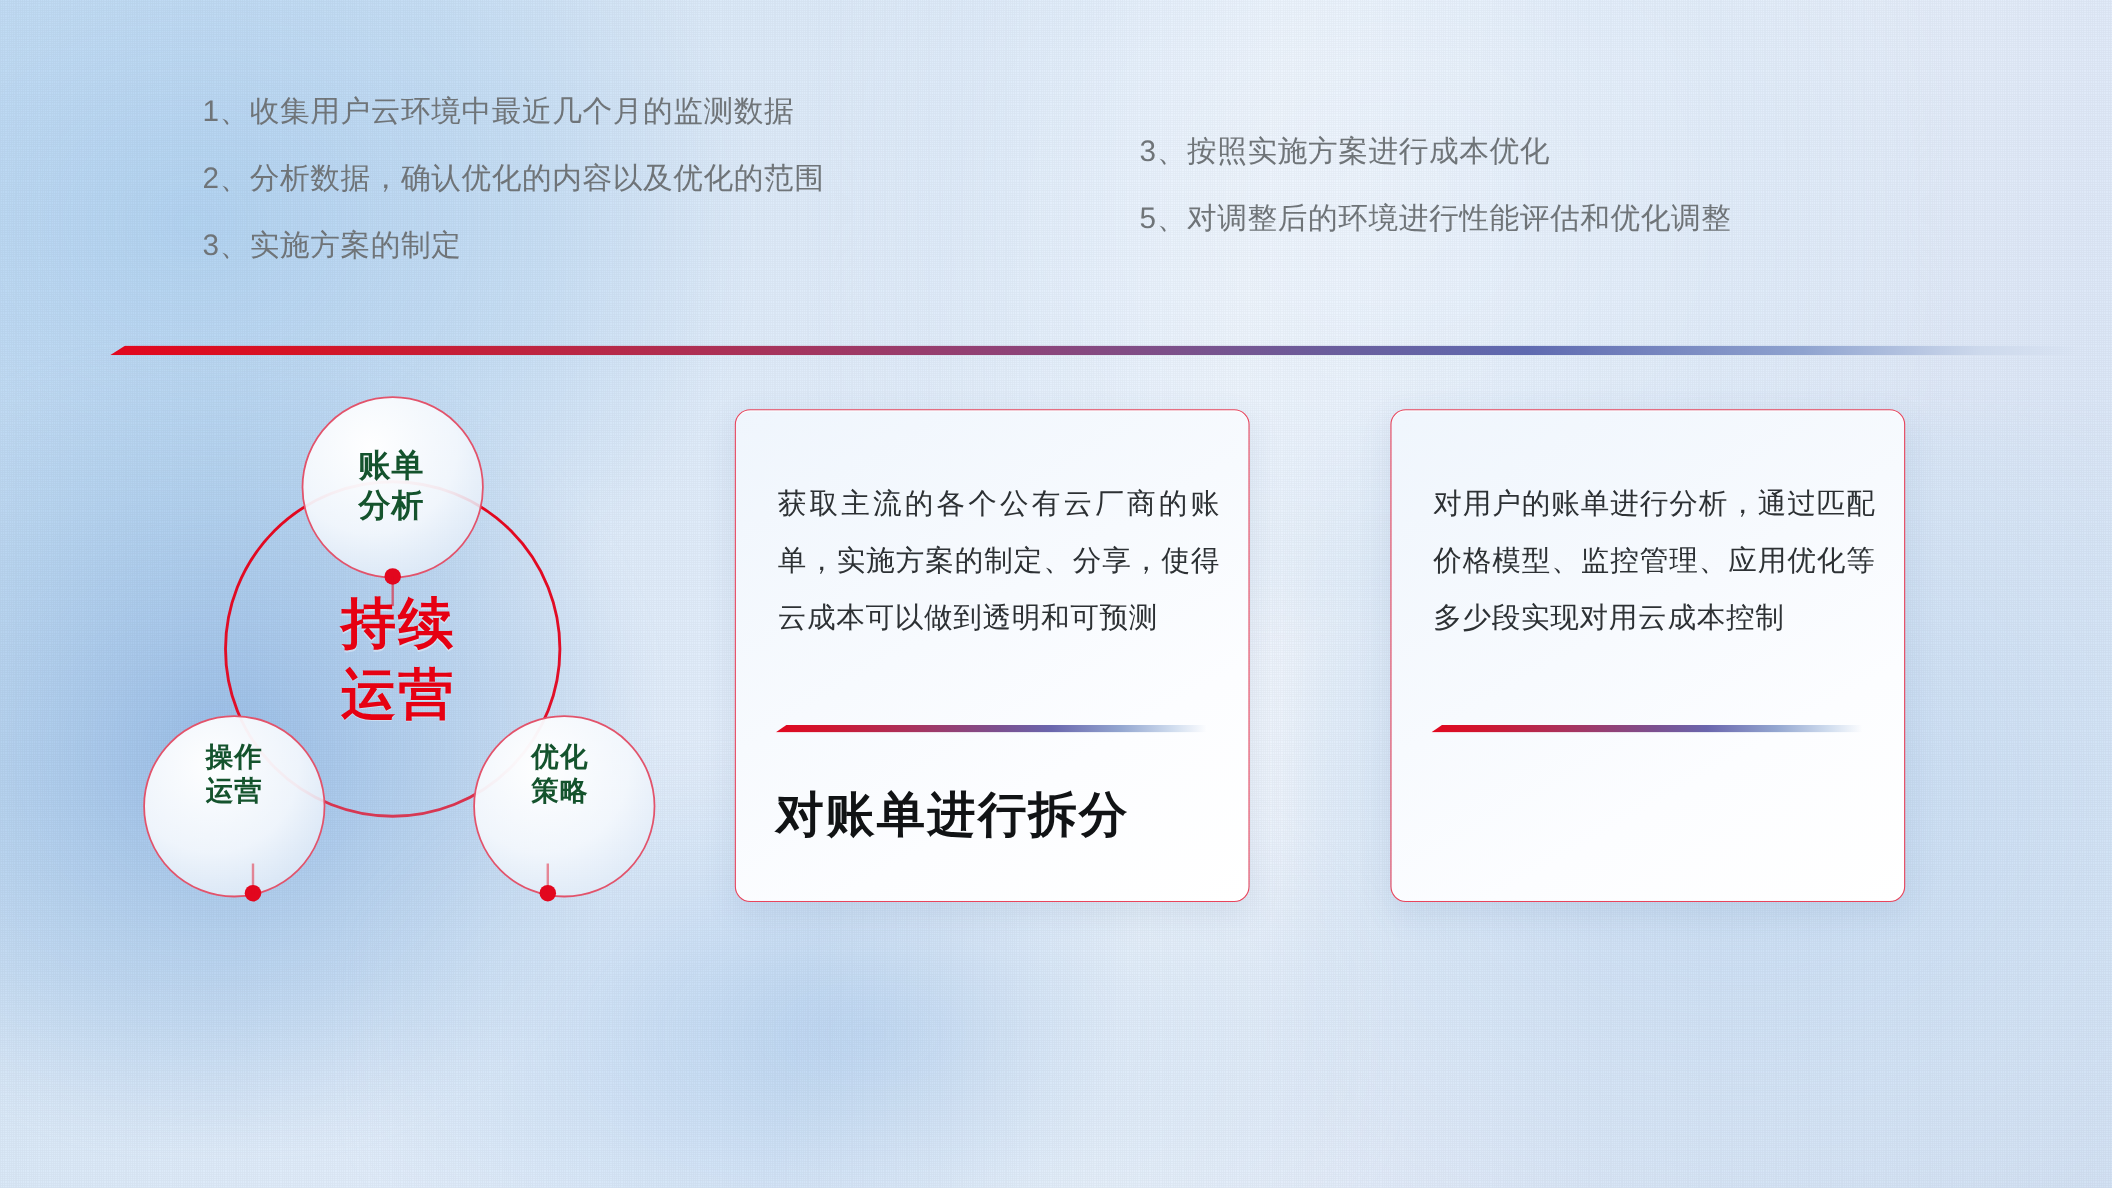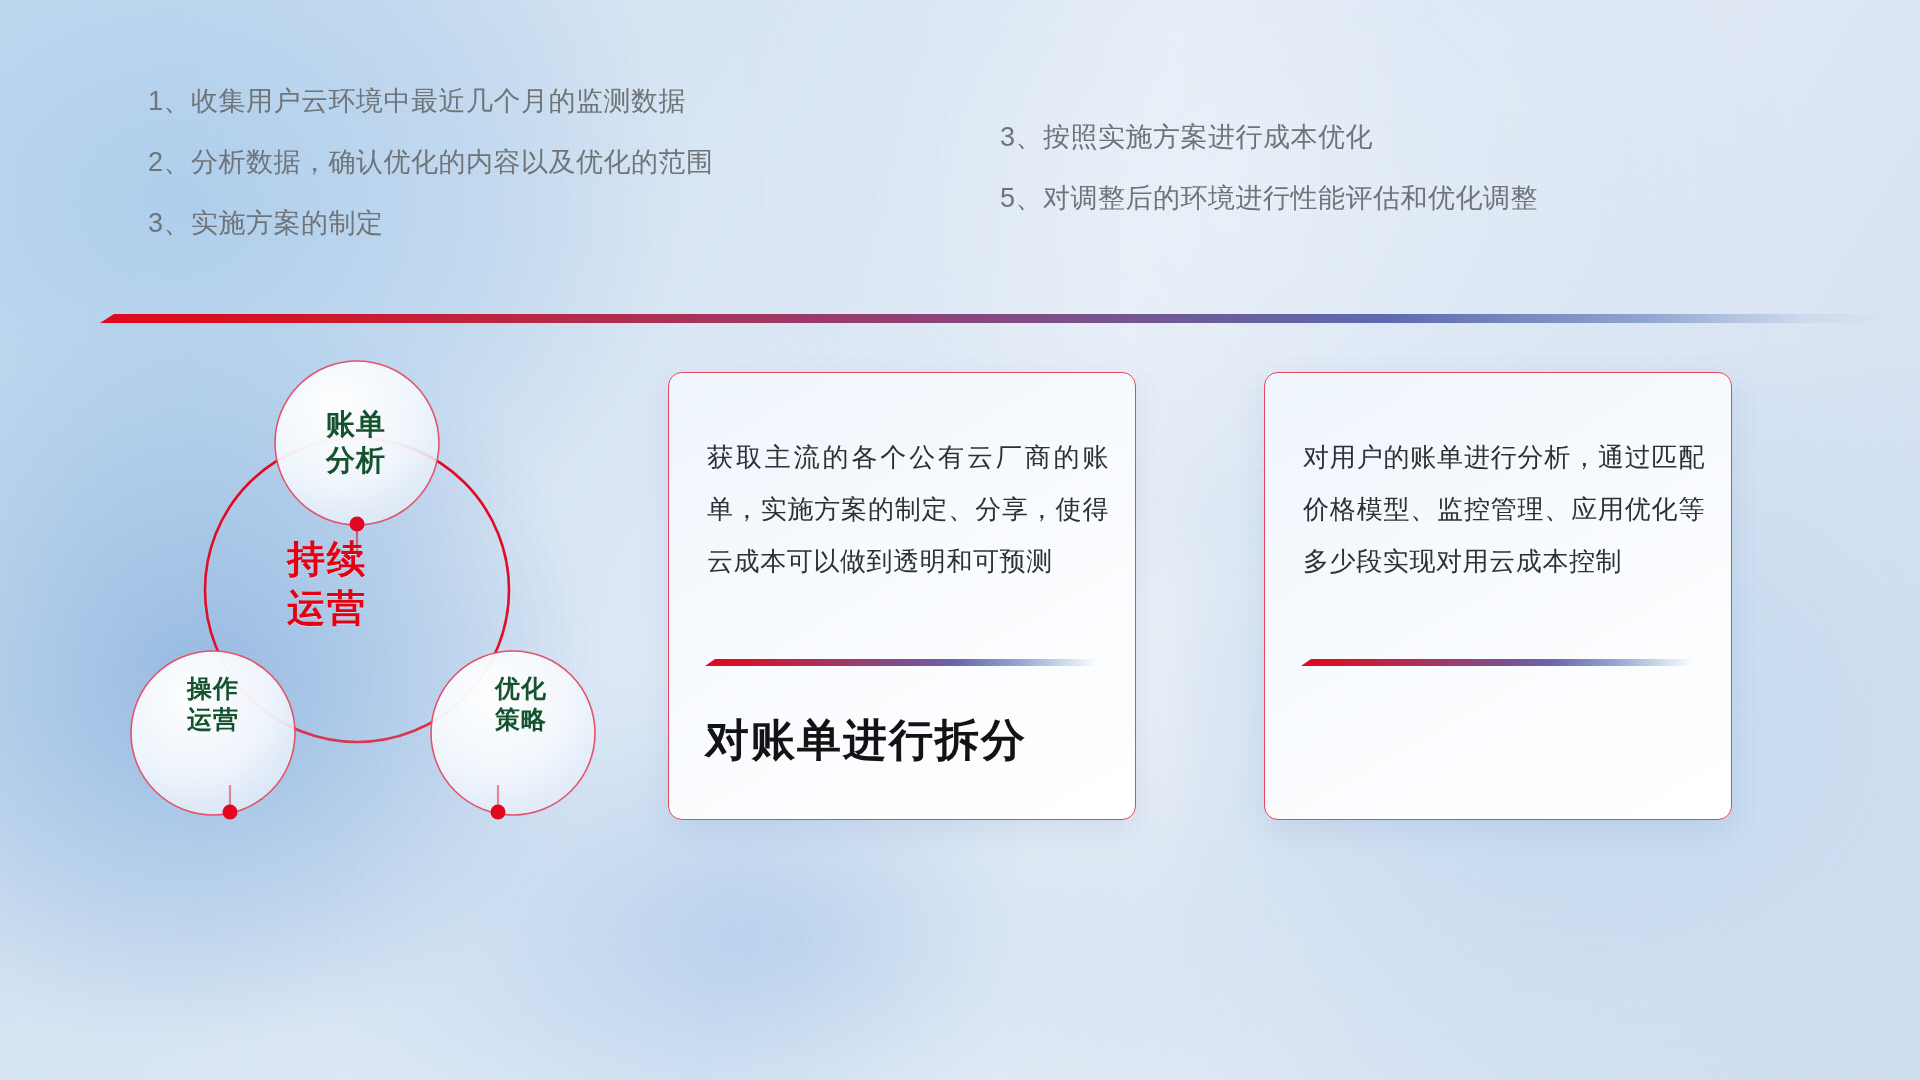--- a/index.html
+++ b/index.html
@@ -62,20 +62,21 @@
   #stepColLeft  { left:148px; top:0; }
   #stepColRight { left:1000px; top:36px; }
   .stepLine {
     font-size:27px;
     color:#6f7478;
     letter-spacing:.5px;
     line-height:1;
     margin-bottom:34px;
     white-space:nowrap;
     font-family:"Liberation Sans","DejaVu Sans",sans-serif;
+    margin-left:36px;
   }
 
   
   #topDivider {
     position:absolute; left:100px; top:314px; width:1790px; height:9px;
     background:linear-gradient(90deg,
         #e2071e 0%, #d61325 9%, #b52a4a 26%, #8e4378 46%,
         #6a5d9c 62%, #5f6ab0 72%, #8fa3cf 86%, #cdd9ec 95%, rgba(255,255,255,0) 100%);
     clip-path:polygon(14px 0, 100% 0, 100% 100%, 0 100%);
     border-radius:1px;
@@ -88,24 +89,24 @@
     position:absolute;
     text-align:center;
     line-height:1.24;
     color:#14532d;
     font-weight:700;
     letter-spacing:1px;
     white-space:pre;
   }
   #lblTop    { left:186px; top:52px;  width:150px; font-size:29px; }
   #lblLeft   { left:48px;  top:318px; width:140px; font-size:25px; }
-  #lblRight  { left:356px; top:318px; width:140px; font-size:25px; }
+  #lblRight  { left:344px; top:318px; width:140px; font-size:25px; }
   #lblCenter {
     position:absolute; left:192px; top:180px; width:150px;
-    text-align:left; font-size:38px; font-weight:800;
+    text-align:center; font-size:50px; font-weight:800;
     color:#e60012; line-height:1.28; letter-spacing:2px; white-space:pre;
     text-shadow:0 1px 0 rgba(255,255,255,.35);
   }
 
   
   .card {
     position:absolute; top:372px; width:468px; height:448px;
     border:1.6px solid #e8455c;
     border-radius:14px;
     background:

